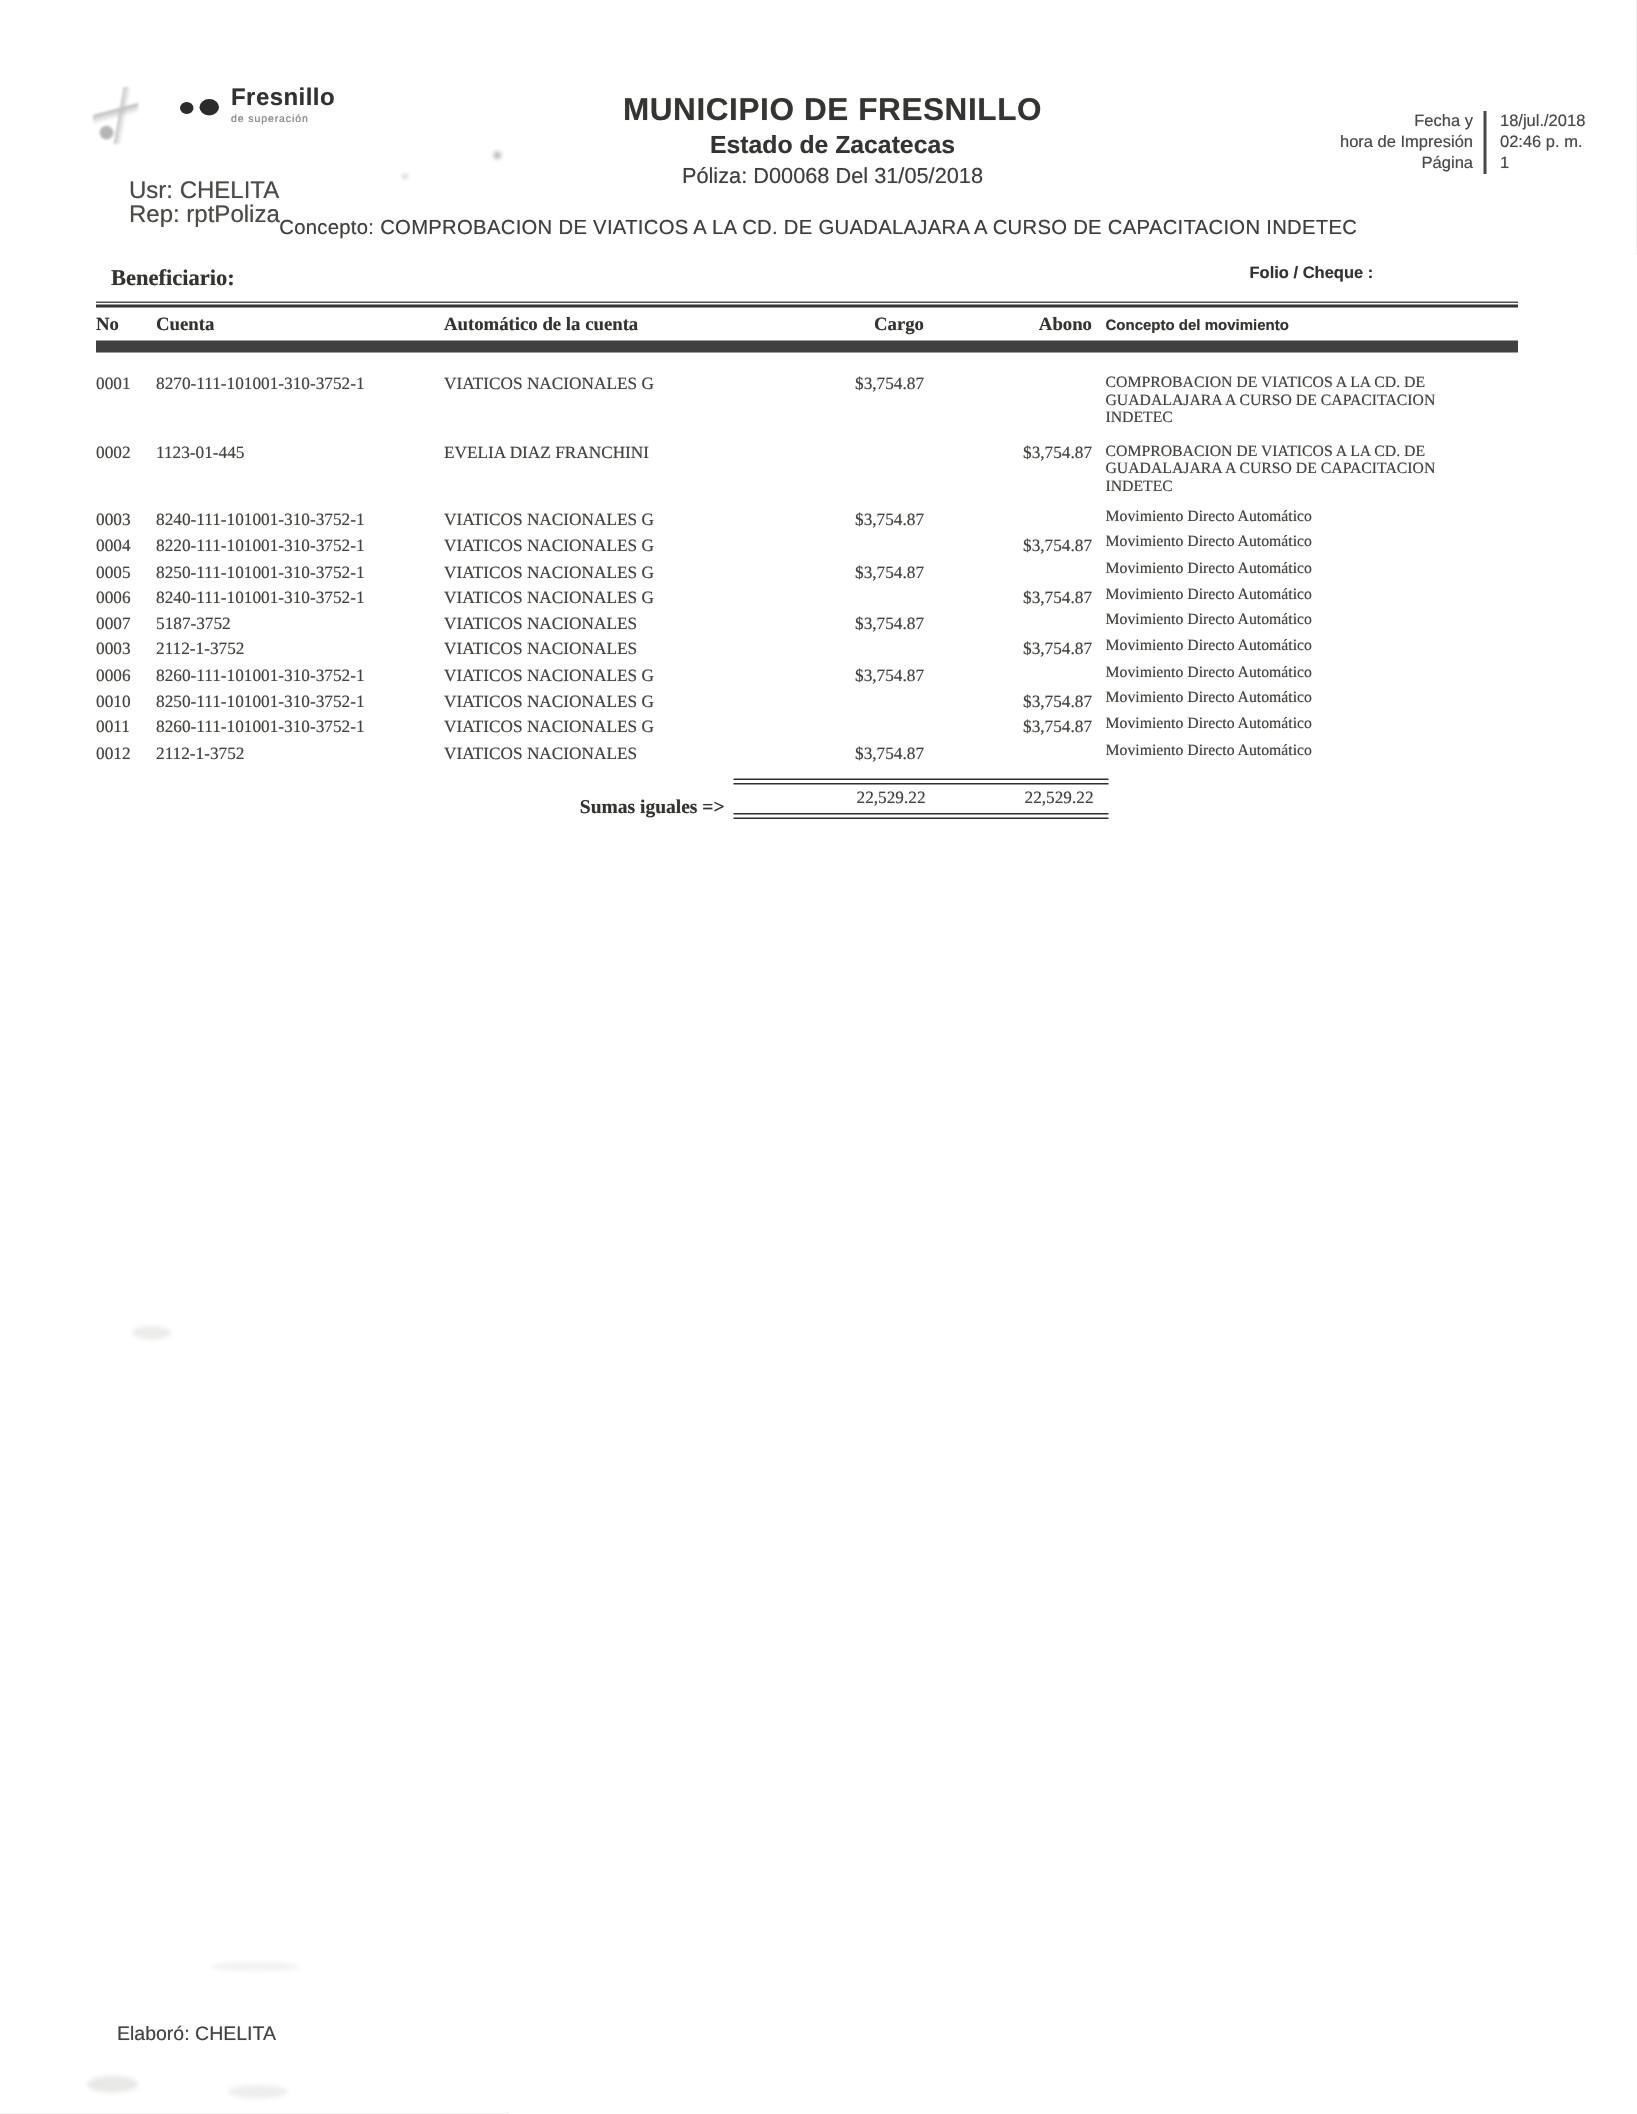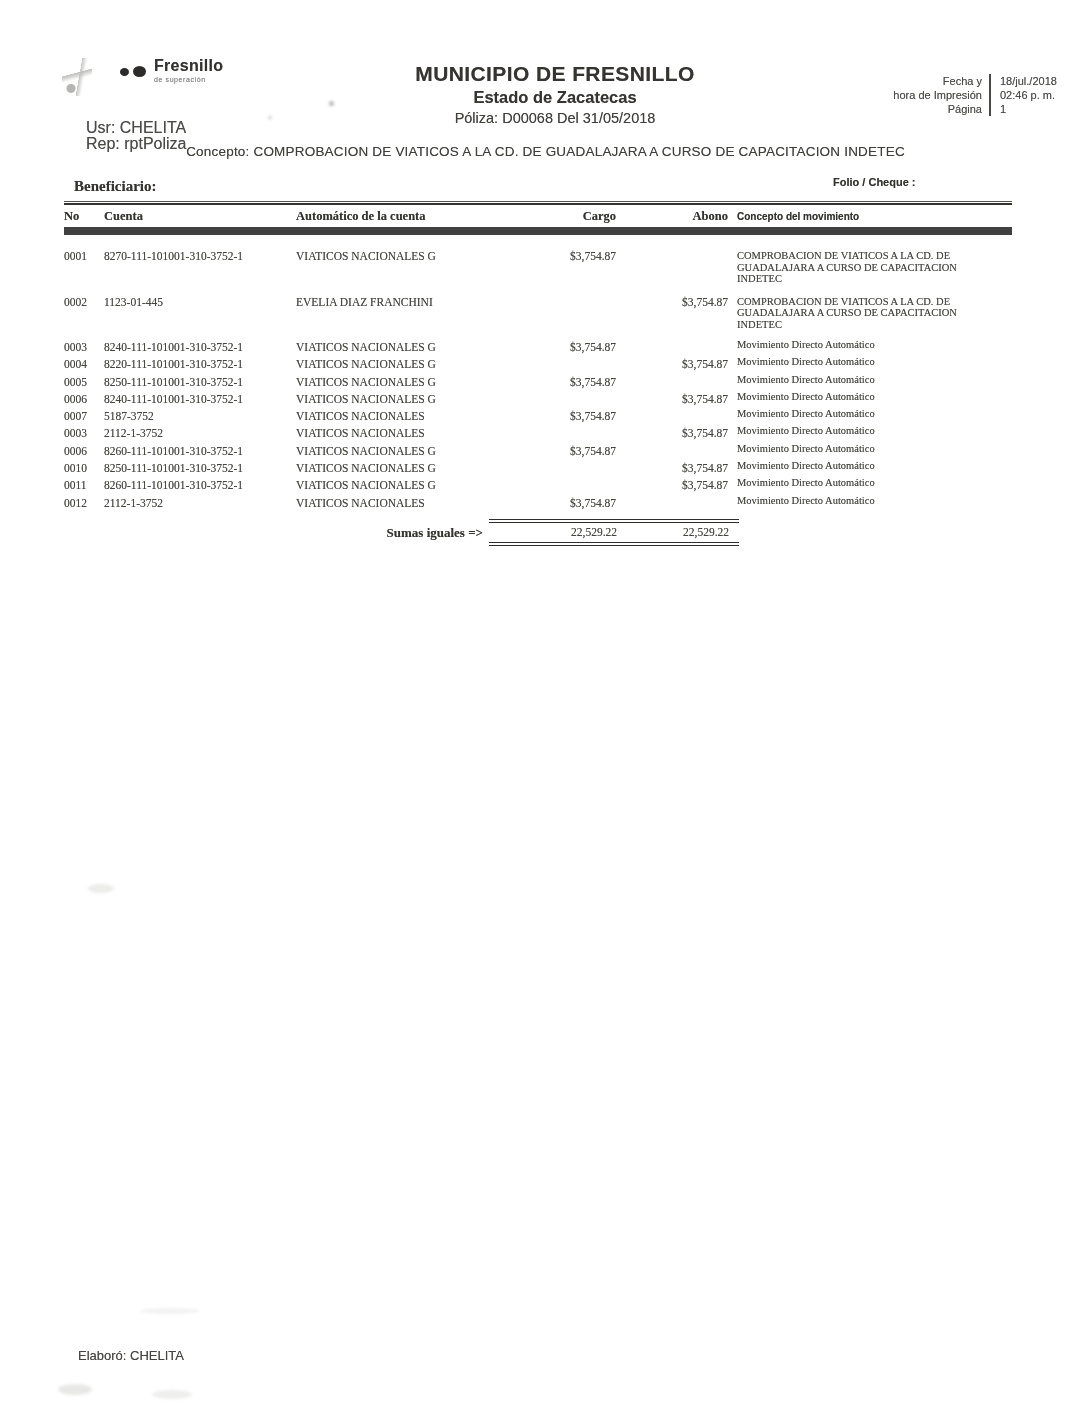--- a/index.html
+++ b/index.html
@@ -56,21 +56,21 @@
   .c-abono { width:112px; text-align:right; }
   .c-conc  { flex:1; padding-left:9px; }
   .thead .c-conc { font-family:"Liberation Sans", sans-serif; font-size:10px; }
 
   .tbody { padding-top:13px; }
   .row { display:flex; align-items:flex-start; font-size:11.5px; line-height:17.3px; color:#45443f; }
   .row .c-conc { font-size:10.5px; line-height:11.5px; max-width:262px; }
   .row.multiline { margin-bottom:9px; }
   .row.multiline .c-conc { padding-top:2px; }
 
-  .sums-row { display:flex; margin-top:7px; align-items:flex-start; }
+  .sums-row { display:flex; margin-top:7px; align-items:flex-end; }
   .sums-label { width:425px; text-align:right; font-weight:bold; font-size:13px; color:#34332f; padding:6px 6px 0 0; }
   .totals-box { width:250px; border-top:4px double #2f2e2b; border-bottom:4px double #2f2e2b; display:flex; padding:3px 0 4px; font-size:11.5px; color:#45443f; }
   .t-cargo { width:128px; text-align:right; }
   .t-abono { flex:1; text-align:right; padding-right:10px; }
 
   
   .footer-line { position:absolute; left:78px; top:1348px; font-size:13px; color:#44433f; }
 
   
   .artifact { position:absolute; background:#9a9893; border-radius:50%; filter:blur(1.5px); pointer-events:none; }

